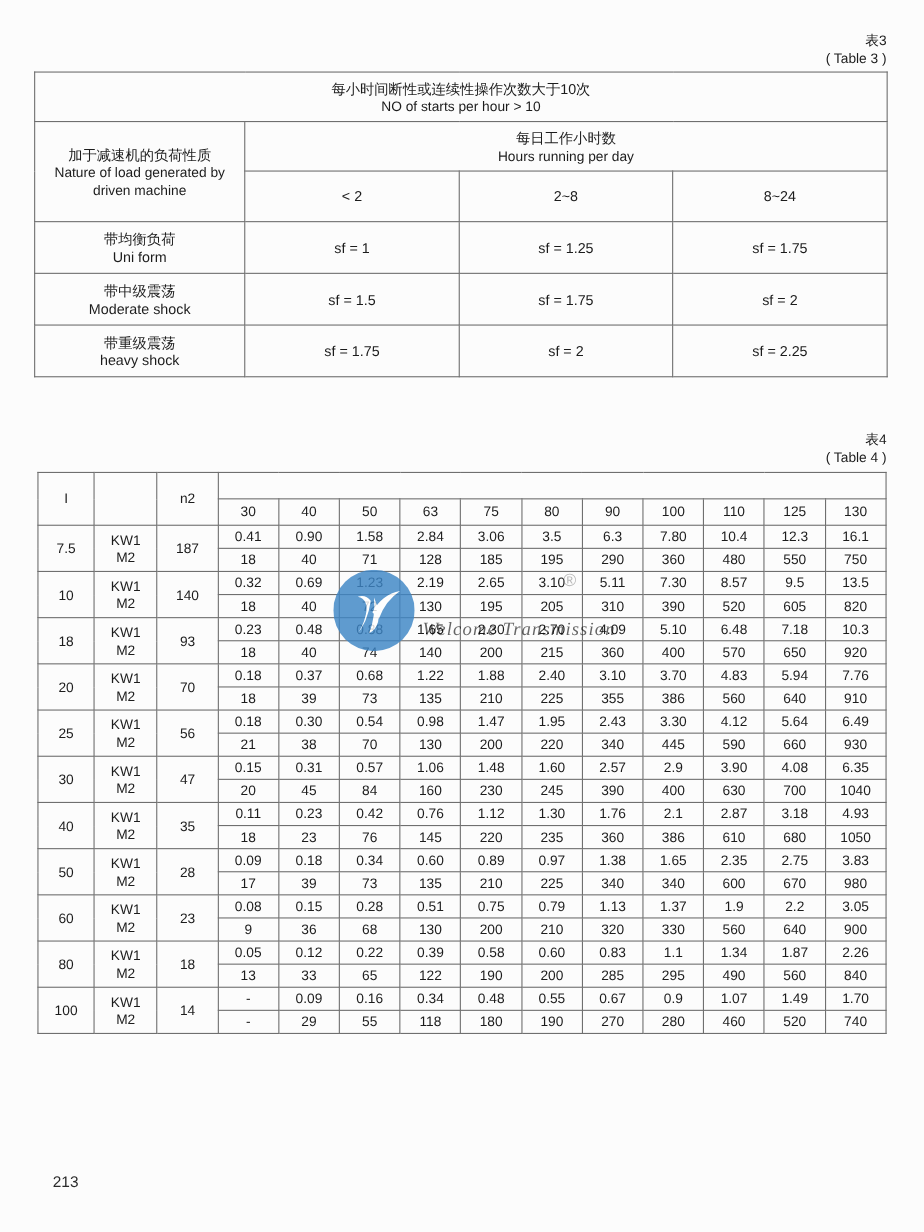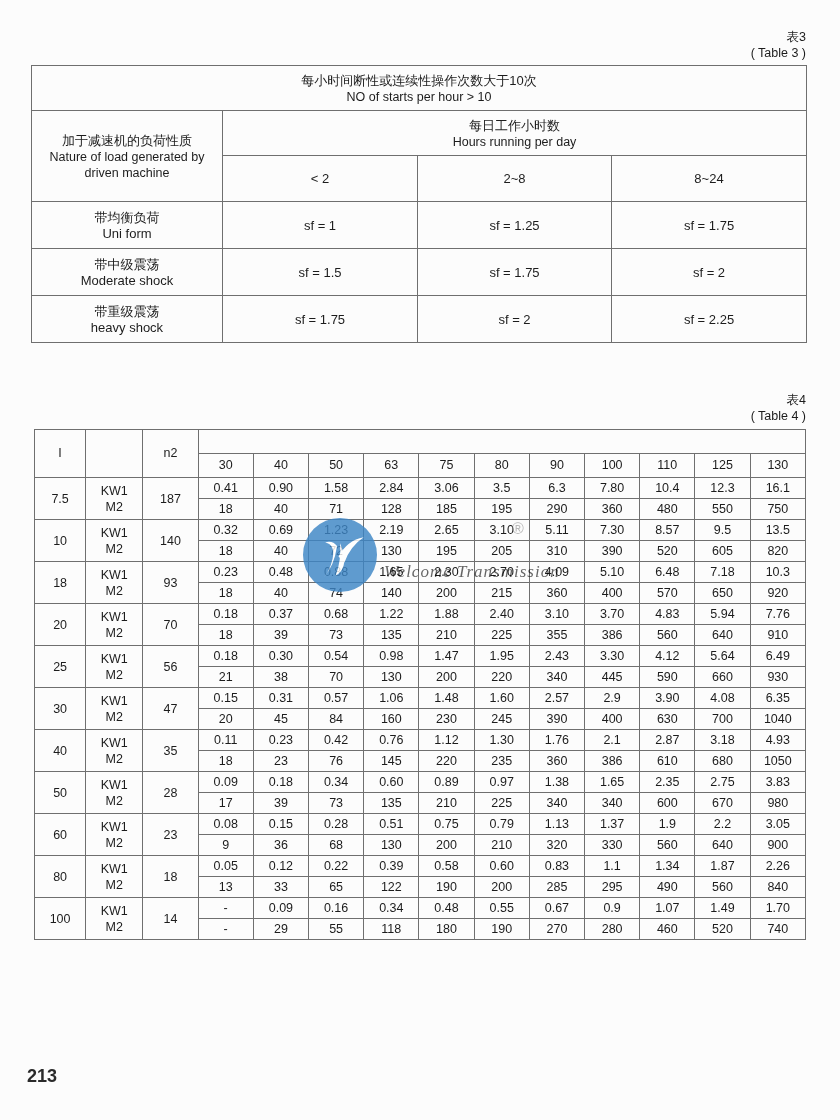--- a/index.html
+++ b/index.html
@@ -68,22 +68,22 @@
     font-size:16px;color:#8b8b8b;opacity:.6;
   }
   .wm-en{
     position:absolute;left:384px;top:562px;
     font-family:"Liberation Serif", serif;font-style:italic;
     font-size:17px;color:#000000;opacity:.6;letter-spacing:1px;
   }
 
   
   .page-num{
-    position:absolute;left:27px;top:1066px;
-    font-size:18px;font-weight:bold;color:#2a2a2a;
+    position:absolute;left:48px;top:1066px;
+    font-size:14px;font-weight:normal;color:#2a2a2a;
   }
 </style>
 </head>
 <body>
 
 <div class="page">
 
   <div class="corner-tag tag3">
     <div>表3</div>
     <div>( Table 3 )</div>

